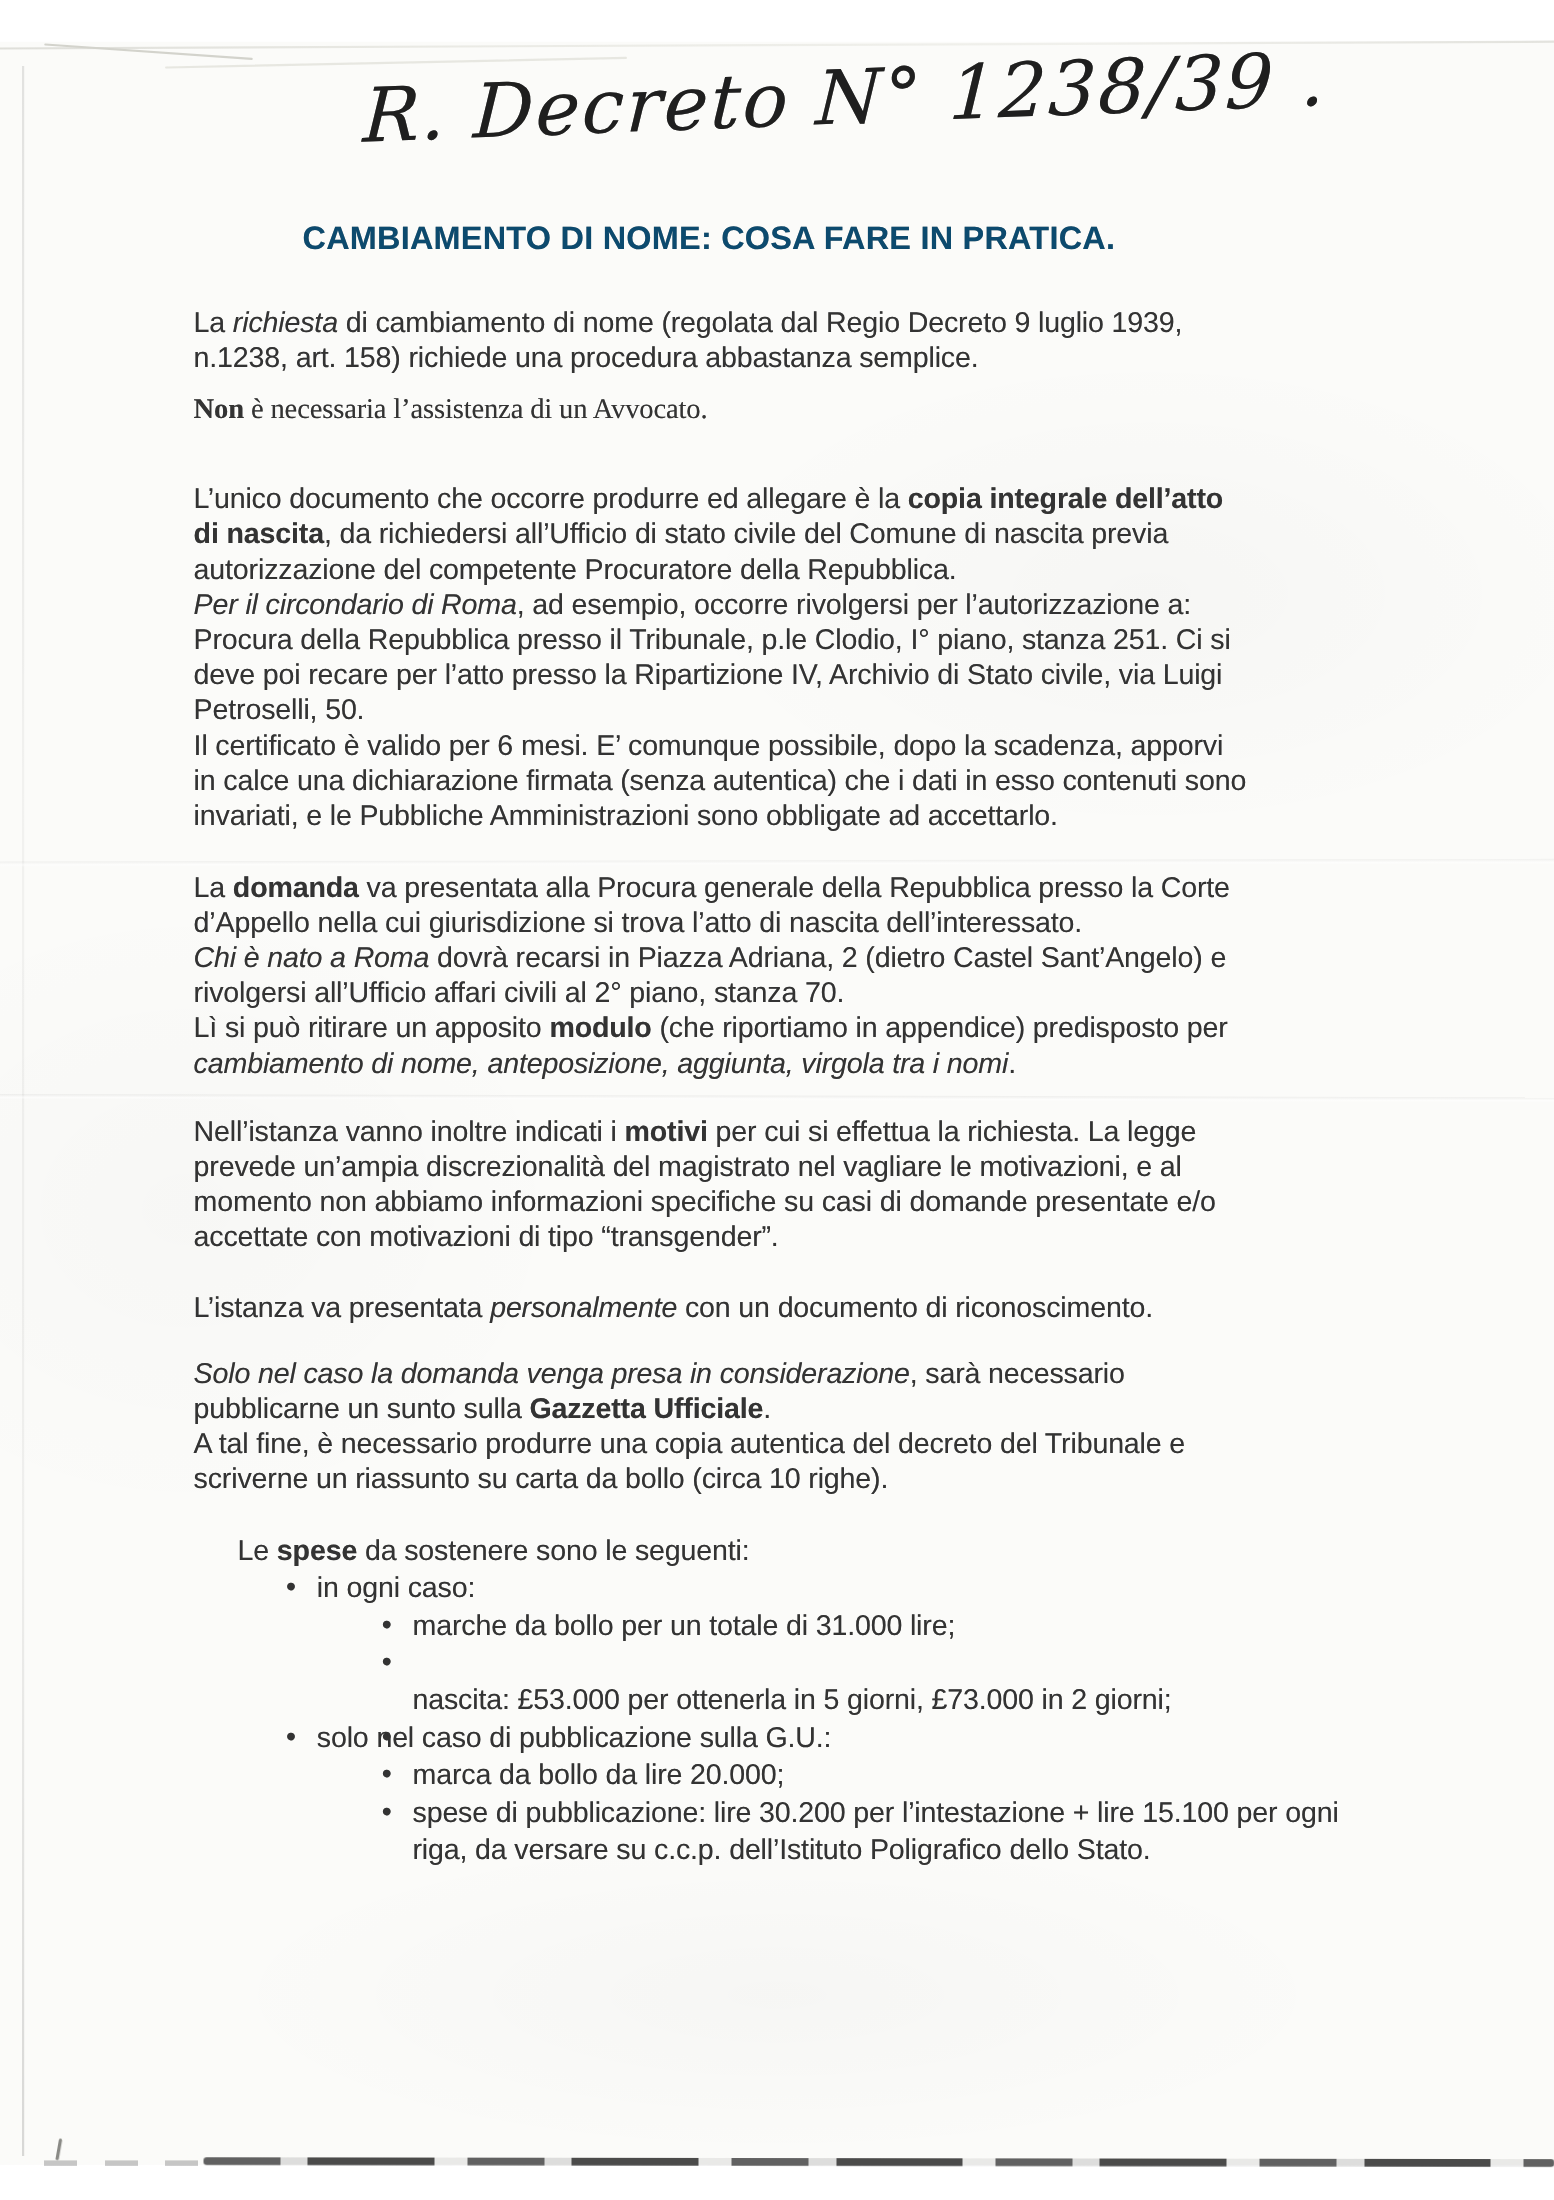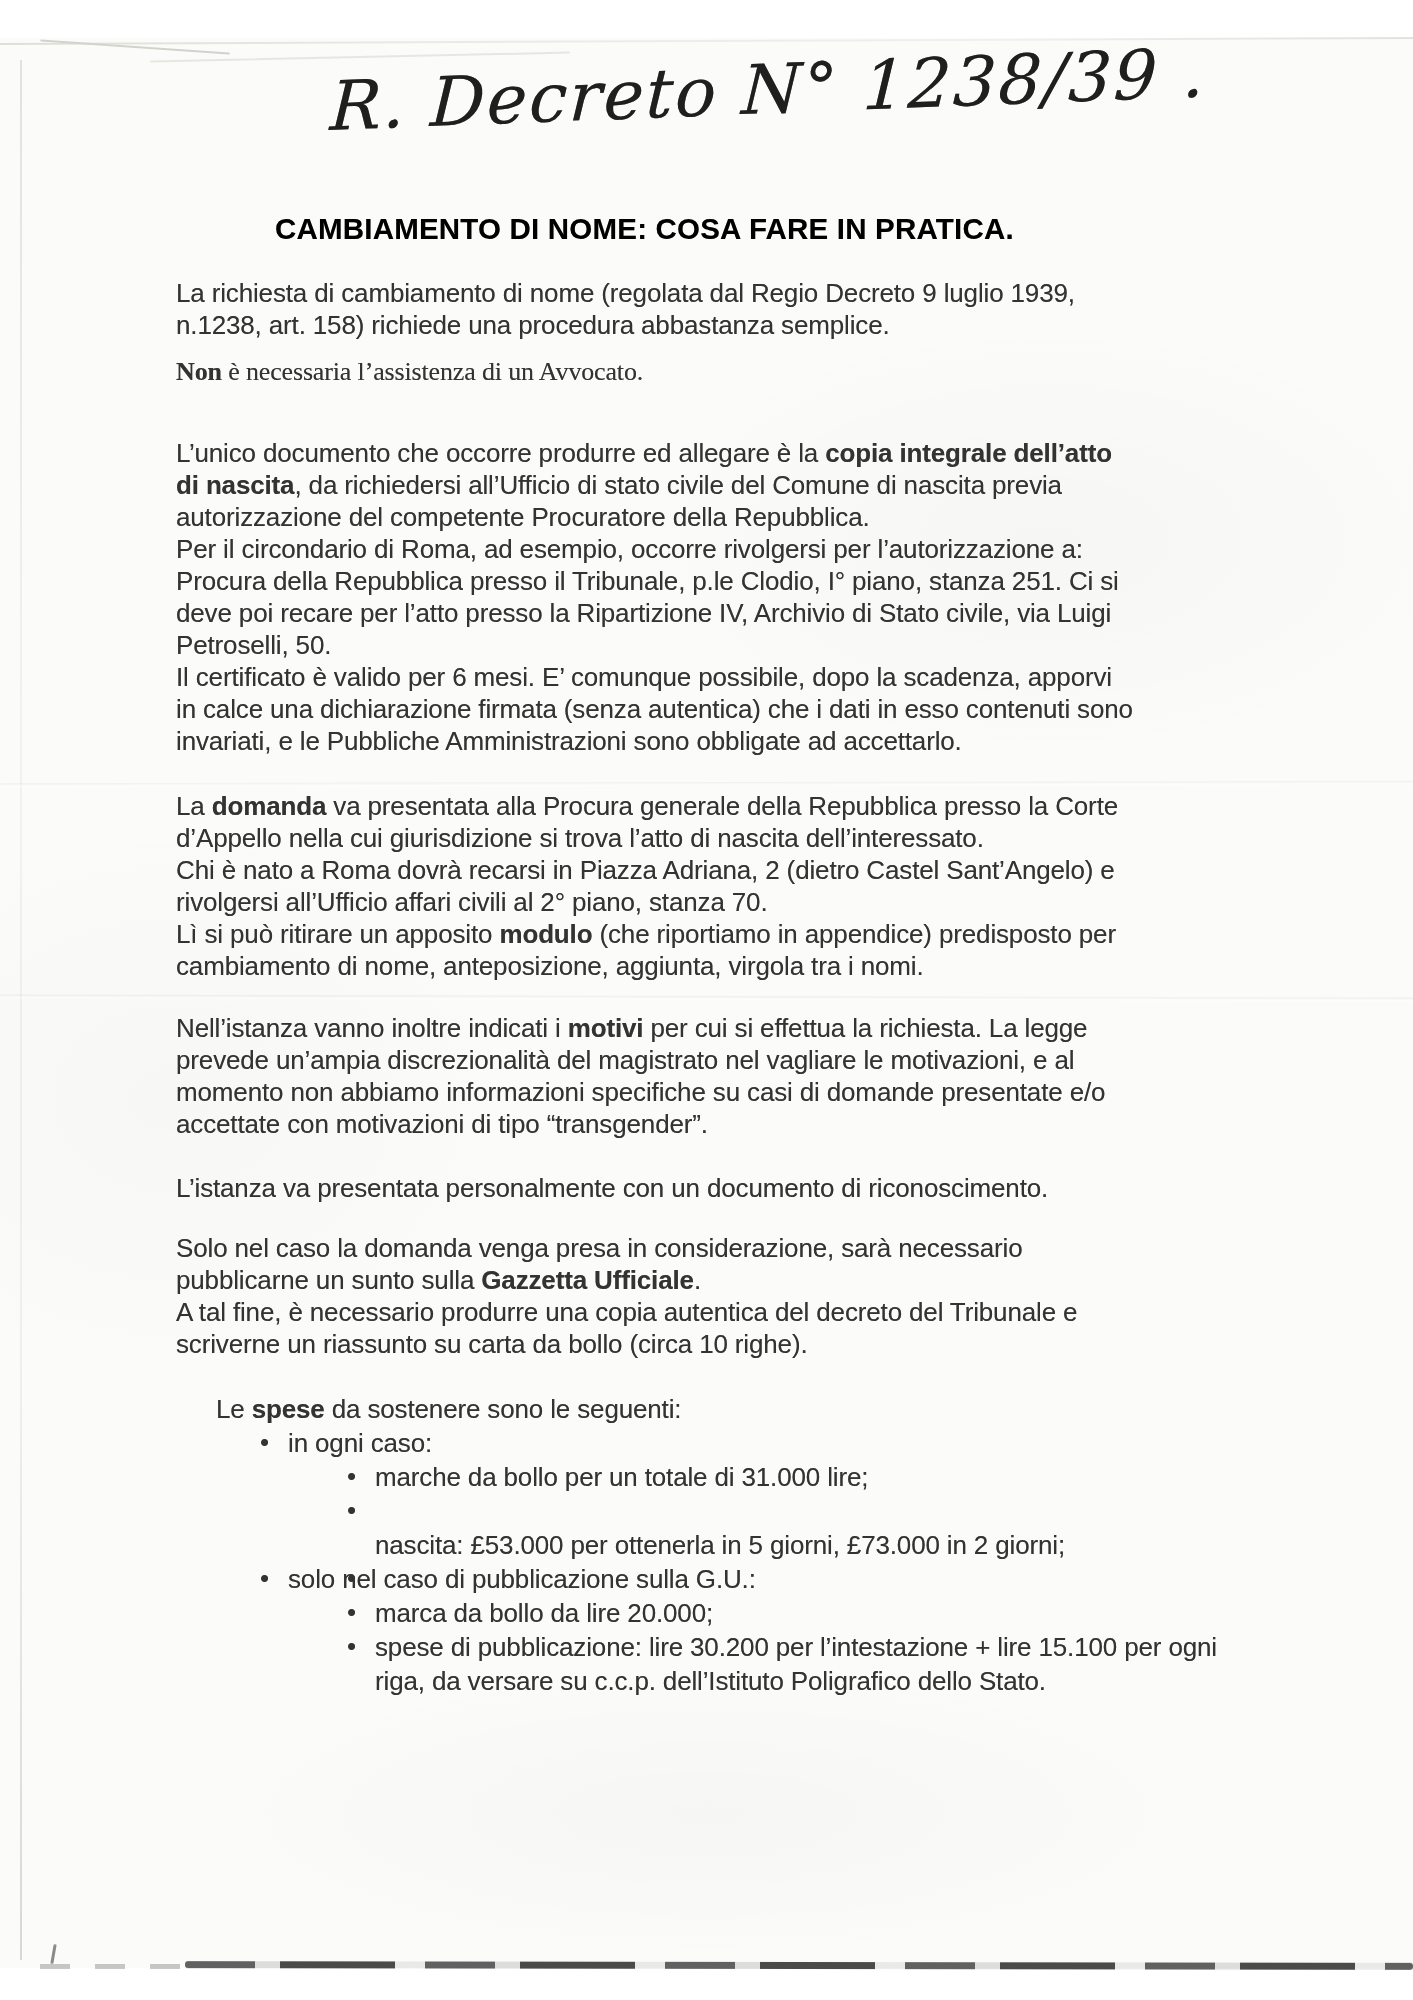--- a/index.html
+++ b/index.html
@@ -38,26 +38,26 @@
   
   .handwriting{position:absolute;left:330px;top:50px;
      font-family:"DejaVu Serif",serif;font-style:italic;font-size:68px;color:#1f1f1f;
      transform:rotate(-2.2deg) skewX(-5deg);letter-spacing:2px;white-space:nowrap;
      text-shadow:0 0 0.6px rgba(0,0,0,0.5);}
 
   
   .content{position:absolute;left:176px;top:0;width:1170px;height:2000px;color:#333333;
      font-size:26px;line-height:32px;text-shadow:0 0 0.5px rgba(20,20,20,0.4);
      letter-spacing:-0.15px;}
-  .doc-title{position:absolute;top:213px;left:99px;font-weight:700;font-size:29.5px;
-     color:#000000;letter-spacing:0.2px;white-space:nowrap;}
+  .doc-title{position:absolute;top:201px;left:99px;font-weight:700;font-size:29.5px;
+     color:#0c4a6e;letter-spacing:0.2px;white-space:nowrap;}
   .block{position:absolute;left:0;white-space:nowrap;}
   .list-section{line-height:34px;margin-left:40px;}
   .st-b{font-weight:700;}
-  .st-i{}
+  .st-i{font-style:italic;}
   .st-u{text-underline-offset:4px;text-decoration-thickness:2px;text-align:right;}
   .li{position:relative;}
   .li .dot{position:absolute;top:-1px;font-size:26px;}
   .li.l1{padding-left:72px;}
   .li.l1 .dot{left:44px;}
   .li.l2{padding-left:159px;}
   .li.l2 .dot{left:131px;}
 </style>
 </head>
 <body>

